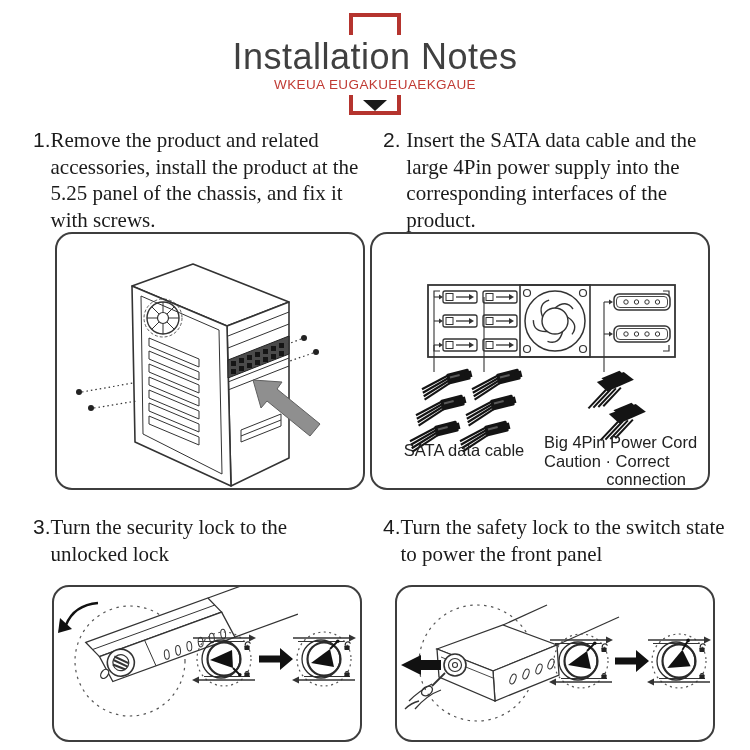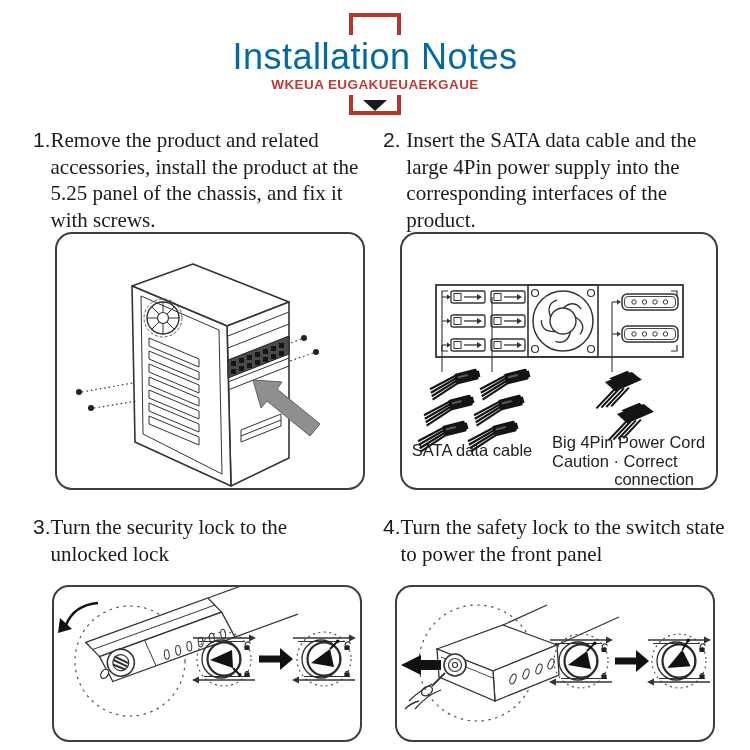--- a/index.html
+++ b/index.html
@@ -1,21 +1,21 @@
 <!DOCTYPE html>
 <html><head>
 <meta charset="utf-8">
 <style>
   html,body{margin:0;padding:0;background:#fff;}
   .page{position:relative;width:750px;height:750px;background:#fff;overflow:hidden;
         font-family:"Liberation Sans",sans-serif;color:#1c1c1c;}
   .title{position:absolute;left:0;right:0;top:36px;text-align:center;
-         font-size:36px;font-weight:400;color:#0369a1;letter-spacing:0.5px;}
+         font-size:36px;font-weight:400;color:#404040;letter-spacing:0.5px;}
   .subtitle{position:absolute;left:0;right:0;top:77px;text-align:center;
-            font-size:13.5px;font-weight:bold;color:#c03b34;letter-spacing:0.4px;}
+            font-size:13.5px;font-weight:normal;color:#c03b34;letter-spacing:0.4px;}
   .bracket{position:absolute;}
   .step{position:absolute;display:flex;font-size:21px;line-height:1.27;color:#1b1b1b;}
   .step .num{white-space:pre;flex:none;}
   .step .txt{flex:1;font-family:Liberation Serif, serif;}
   .figure{position:absolute;border:2px solid #3e3e3e;border-radius:17px;background:#fff;}
   .figure svg{display:block;}
   svg text{font-family:"Liberation Sans",sans-serif;fill:#222;}
   .hiddefs{position:absolute;width:0;height:0;overflow:hidden;}
 </style>
 </head>
@@ -179,21 +179,21 @@
         <circle cx="22" cy="158" r="3" fill="#222"></circle>
         <circle cx="34" cy="174" r="3" fill="#222"></circle>
         <line x1="25" y1="158" x2="76" y2="149" stroke="#333" stroke-width="1.2" stroke-dasharray="1.5 3"></line>
         <line x1="37" y1="174" x2="80" y2="167" stroke="#333" stroke-width="1.2" stroke-dasharray="1.5 3"></line>
       </g>
 
       <polygon points="196,146 225,148 220,155 263,190 253,202 210,167 204,174" fill="#8f8f8f" stroke="#5f5f5f" stroke-width="1"></polygon>
     </svg>
   </div>
 
-  <div class="figure" style="left:400px;top:232px;width:314px;height:254px;">
+  <div class="figure" style="left:370px;top:232px;width:314px;height:254px;padding-left:22px;">
     <svg width="314" height="254" viewBox="0 0 314 254">
       <rect x="34" y="51" width="247" height="72" fill="#fff" stroke="#333" stroke-width="1.8"></rect>
       <g stroke="#333" stroke-width="1.2" fill="none">
         <path d="M 46,57 H 40 V 63"></path>
           <path d="M 46,117 H 40 V 111"></path>
         <path d="M 269,57 H 275 V 63"></path>
           <path d="M 269,117 H 275 V 111"></path>
       </g>
 
       <g fill="none" stroke="#333">

